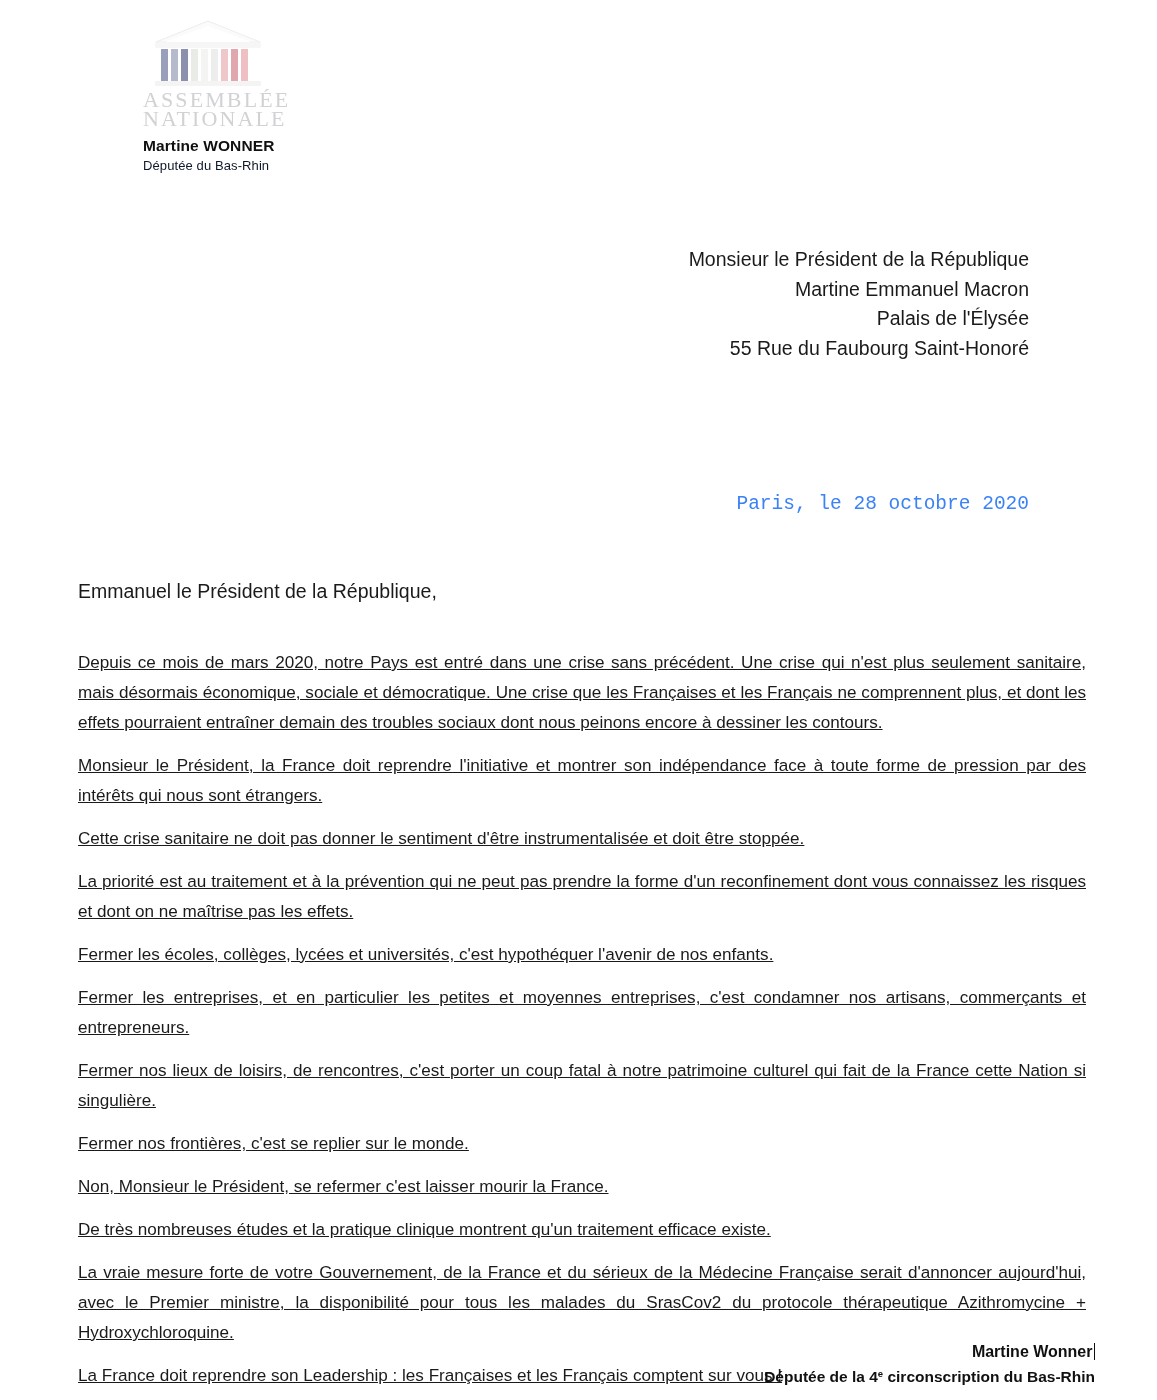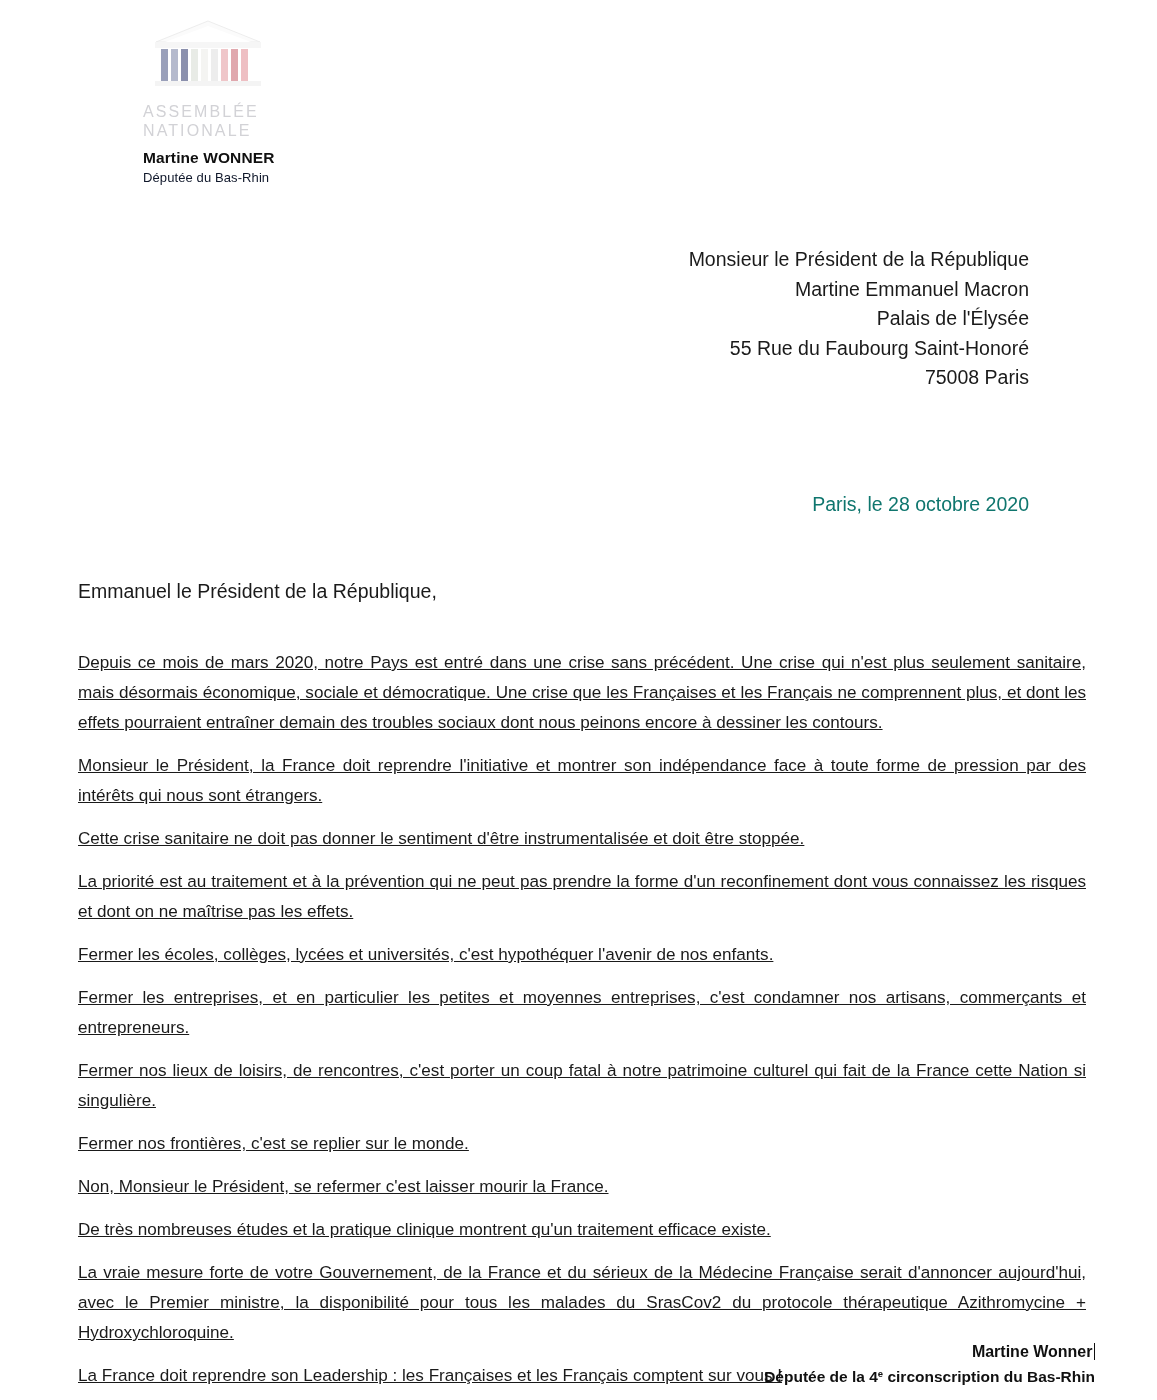--- a/index.html
+++ b/index.html
@@ -25,24 +25,24 @@
   }
   .logo-mark {
     width: 120px;
     height: 72px;
     margin-left: 9px;
     position: relative;
   }
   .logo-mark svg { display: block; }
 
   .logo-wordmark {
-    margin-top: 12px;
+    margin-top: 0;
     margin-left: 4px;
-    font-family: Liberation Sans, sans-serif;
-    font-size: 16px;
+    font-family: Liberation Serif, serif;
+    font-size: 22px;
     letter-spacing: 2.1px;
     line-height: 19px;
     color: #d2d2d6;
     font-weight: 400;
   }
   .logo-wordmark div { white-space: nowrap; }
 
   .lh-name {
     margin-top: 9px;
     margin-left: 4px;
@@ -73,22 +73,23 @@
   }
   .address-block div { white-space: nowrap; }
 
   
   .date-line {
     position: absolute;
     right: 128px;
     top: 493px;
     text-align: right;
     font-size: 19.5px;
-    color: #0f766e;
-    white-space: nowrap;
+    color: #3b82f6;
+    white-space: nowrap;
+    font-family: Liberation Mono, monospace;
   }
 
   
   .salutation {
     position: absolute;
     left: 78px;
     top: 580px;
     font-size: 19.5px;
     color: #1a1a1a;
     white-space: nowrap;
@@ -182,21 +183,20 @@
 
   <div class="lh-name">Martine WONNER</div>
   <div class="lh-role">Députée du Bas-Rhin</div>
 </div>
 
 <div class="address-block">
   <div>Monsieur le Président de la République</div>
   <div>Martine Emmanuel Macron</div>
   <div>Palais de l'Élysée</div>
   <div>55 Rue du Faubourg Saint-Honoré</div>
-  <div>75008 Paris</div>
 </div>
 
 <div class="date-line">Paris, le 28 octobre 2020</div>
 
 <div class="salutation">Emmanuel le Président de la République,</div>
 
 <div class="body-text">
   <p>Depuis ce mois de mars 2020, notre Pays est entré dans une crise sans précédent. Une crise qui n'est plus seulement sanitaire, mais désormais économique, sociale et démocratique. Une crise que les Françaises et les Français ne comprennent plus, et dont les effets pourraient entraîner demain des troubles sociaux dont nous peinons encore à dessiner les contours.</p>
   <p>Monsieur le Président, la France doit reprendre l'initiative et montrer son indépendance face à toute forme de pression par des intérêts qui nous sont étrangers.</p>
   <p>Cette crise sanitaire ne doit pas donner le sentiment d'être instrumentalisée et doit être stoppée.</p>

